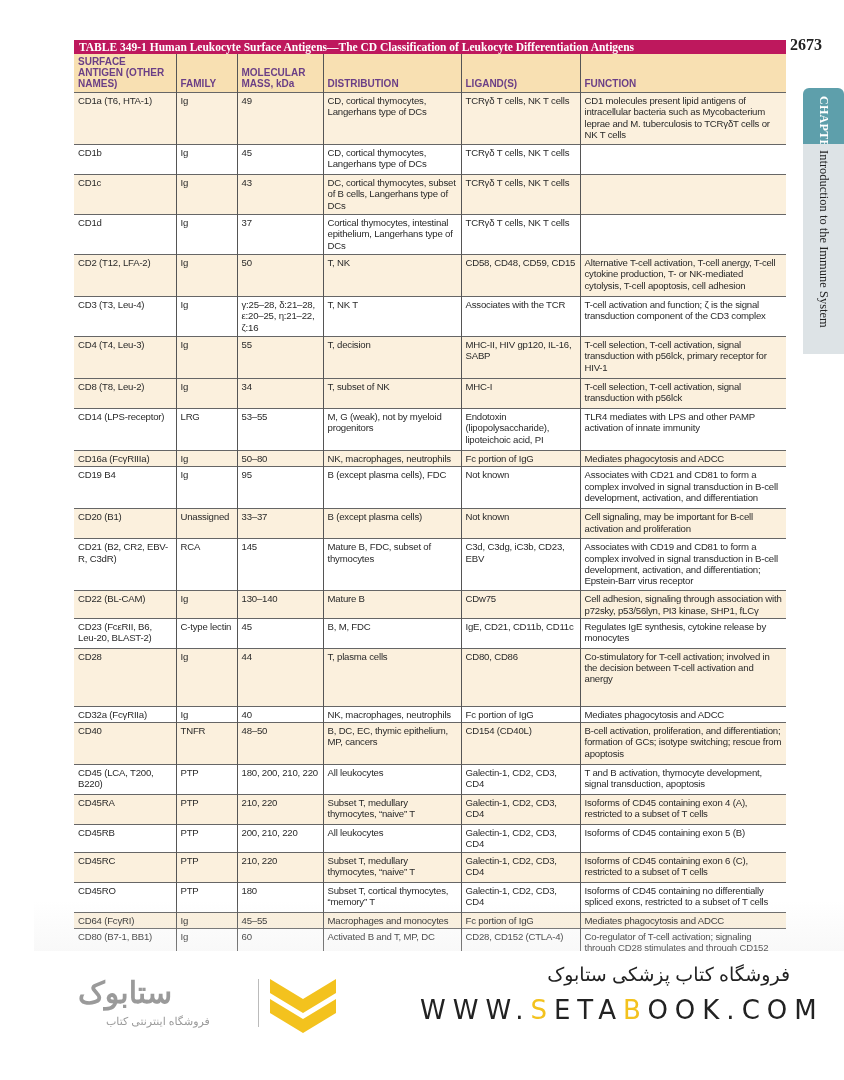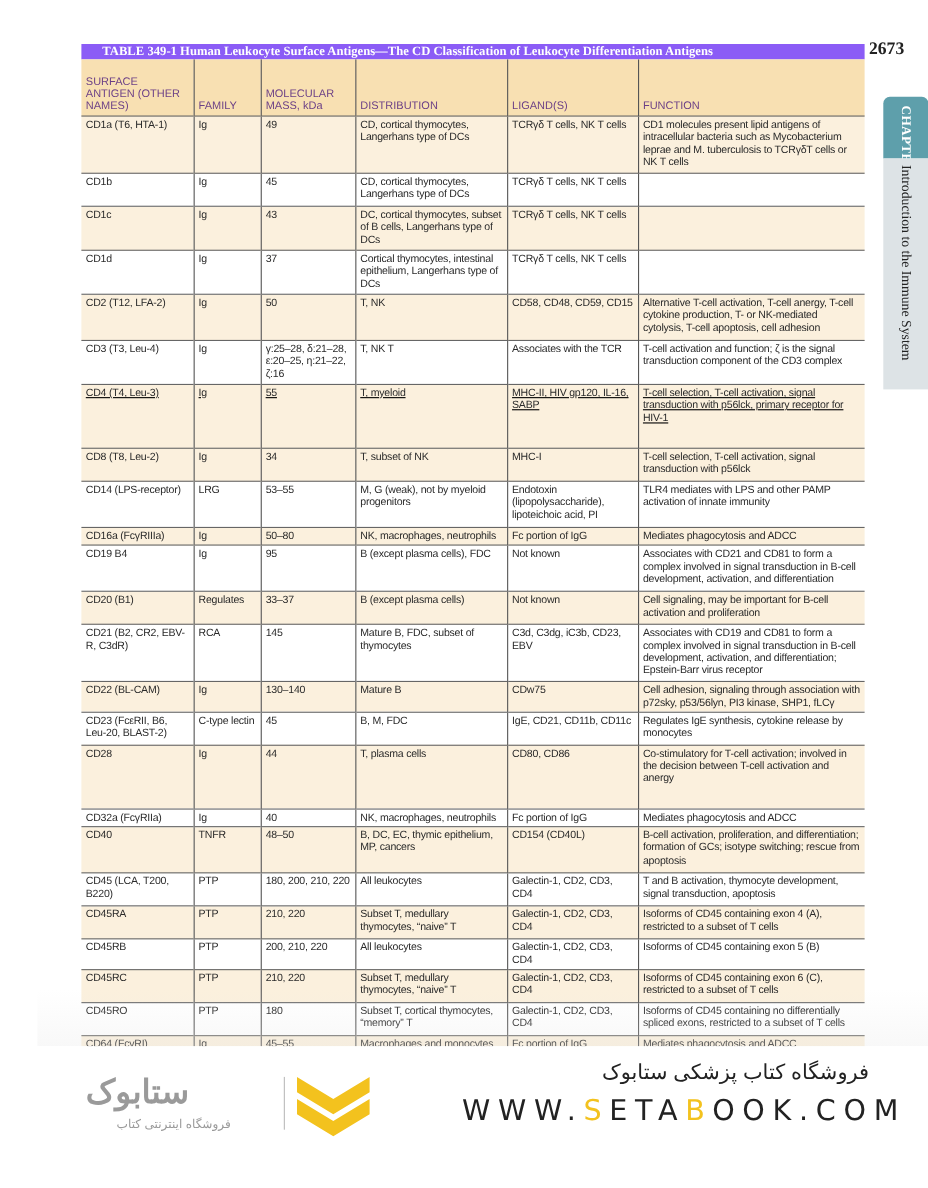--- a/index.html
+++ b/index.html
@@ -1,27 +1,27 @@
 <!DOCTYPE html>
 <html><head>
 <meta charset="utf-8">
 <style>
   html, body { margin:0; padding:0; }
   body { width:844px; height:1080px; background:#ffffff; position:relative; overflow:hidden;
          font-family:"Liberation Sans", sans-serif; }
   .page-number { position:absolute; left:790px; top:36px; font-family:"Liberation Serif", serif;
                  font-size:16px; font-weight:bold; color:#222; }
   .table-wrap { position:absolute; left:74px; top:40px; width:712px; }
-  .table-title { background:#8b5cf6; color:#fff; font-family:"Liberation Serif", serif;
-                 font-weight:bold; font-size:11.5px; height:14px; line-height:14px; padding-left:19px;
+  .table-title { background:#be185d; color:#fff; font-family:"Liberation Serif", serif;
+                 font-weight:bold; font-size:11.5px; height:14px; line-height:14px; padding-left:5px;
                  white-space:nowrap; overflow:hidden; }
   table { border-collapse:collapse; width:712px; table-layout:fixed; font-family:"Liberation Sans Narrow","Liberation Sans", sans-serif; }
   col.c1{width:102px;} col.c2{width:61px;} col.c3{width:86px;} col.c4{width:138px;} col.c5{width:119px;} col.c6{width:206px;}
-  th { background:#f8e0b2; color:#6b3f86; font-weight:normal; font-size:10px; text-align:left;
-       vertical-align:bottom; padding:15px 4px 3px 4px; line-height:11px; border-right:1.5px solid #555; }
+  th { background:#f8e0b2; color:#6b3f86; font-weight:bold; font-size:10px; text-align:left;
+       vertical-align:bottom; padding:2px 4px 3px 4px; line-height:11px; border-right:1.5px solid #555; }
   th:last-child, td:last-child { border-right:none; }
   td { font-size:9.6px; line-height:11.3px; color:#2a2a2a; vertical-align:top; padding:2px 4px 2px 4px;
        border-right:1.5px solid #555; border-top:1.5px solid #666; letter-spacing:-0.2px; }
   tr.odd td { background:#fbf0dd; }
   tr.even td { background:#ffffff; }
   .side-tab { position:absolute; left:803px; top:88px; width:41px; height:266px; }
   .side-tab .chap { background:#5e9fab; color:#fff; height:56px; border-radius:6px 6px 0 0; position:relative; }
   .side-tab .intro { background:#dde3e6; color:#222; height:210px; position:relative; }
   .vert { position:absolute; left:50%; top:8px; writing-mode:vertical-rl; transform:translateX(-50%);
           font-family:"Liberation Serif", serif; white-space:nowrap; }
@@ -108,25 +108,25 @@
           <td>Alternative T-cell activation, T-cell anergy, T-cell cytokine production, T- or NK-mediated cytolysis, T-cell apoptosis, cell adhesion</td>
         </tr>
         <tr class="even" style="height: 40px;">
           <td>CD3 (T3, Leu-4)</td>
           <td>Ig</td>
           <td>γ:25–28, δ:21–28, ε:20–25, η:21–22, ζ:16</td>
           <td>T, NK T</td>
           <td>Associates with the TCR</td>
           <td>T-cell activation and function; ζ is the signal transduction component of the CD3 complex</td>
         </tr>
-        <tr class="odd" style="height: 58px; text-decoration: underline;">
+        <tr class="odd" style="height: 42px;">
           <td>CD4 (T4, Leu-3)</td>
           <td>Ig</td>
           <td>55</td>
-          <td>T, myeloid</td>
+          <td>T, decision</td>
           <td>MHC-II, HIV gp120, IL-16, SABP</td>
           <td>T-cell selection, T-cell activation, signal transduction with p56lck, primary receptor for HIV-1</td>
         </tr>
         <tr class="odd" style="height: 30px;">
           <td>CD8 (T8, Leu-2)</td>
           <td>Ig</td>
           <td>34</td>
           <td>T, subset of NK</td>
           <td>MHC-I</td>
           <td>T-cell selection, T-cell activation, signal transduction with p56lck</td>
@@ -150,21 +150,21 @@
         <tr class="even" style="height: 42px;">
           <td>CD19 B4</td>
           <td>Ig</td>
           <td>95</td>
           <td>B (except plasma cells), FDC</td>
           <td>Not known</td>
           <td>Associates with CD21 and CD81 to form a complex involved in signal transduction in B-cell development, activation, and differentiation</td>
         </tr>
         <tr class="odd" style="height: 30px;">
           <td>CD20 (B1)</td>
-          <td>Regulates</td>
+          <td>Unassigned</td>
           <td>33–37</td>
           <td>B (except plasma cells)</td>
           <td>Not known</td>
           <td>Cell signaling, may be important for B-cell activation and proliferation</td>
         </tr>
         <tr class="even" style="height: 52px;">
           <td>CD21 (B2, CR2, EBV-R, C3dR)</td>
           <td>RCA</td>
           <td>145</td>
           <td>Mature B, FDC, subset of thymocytes</td>

